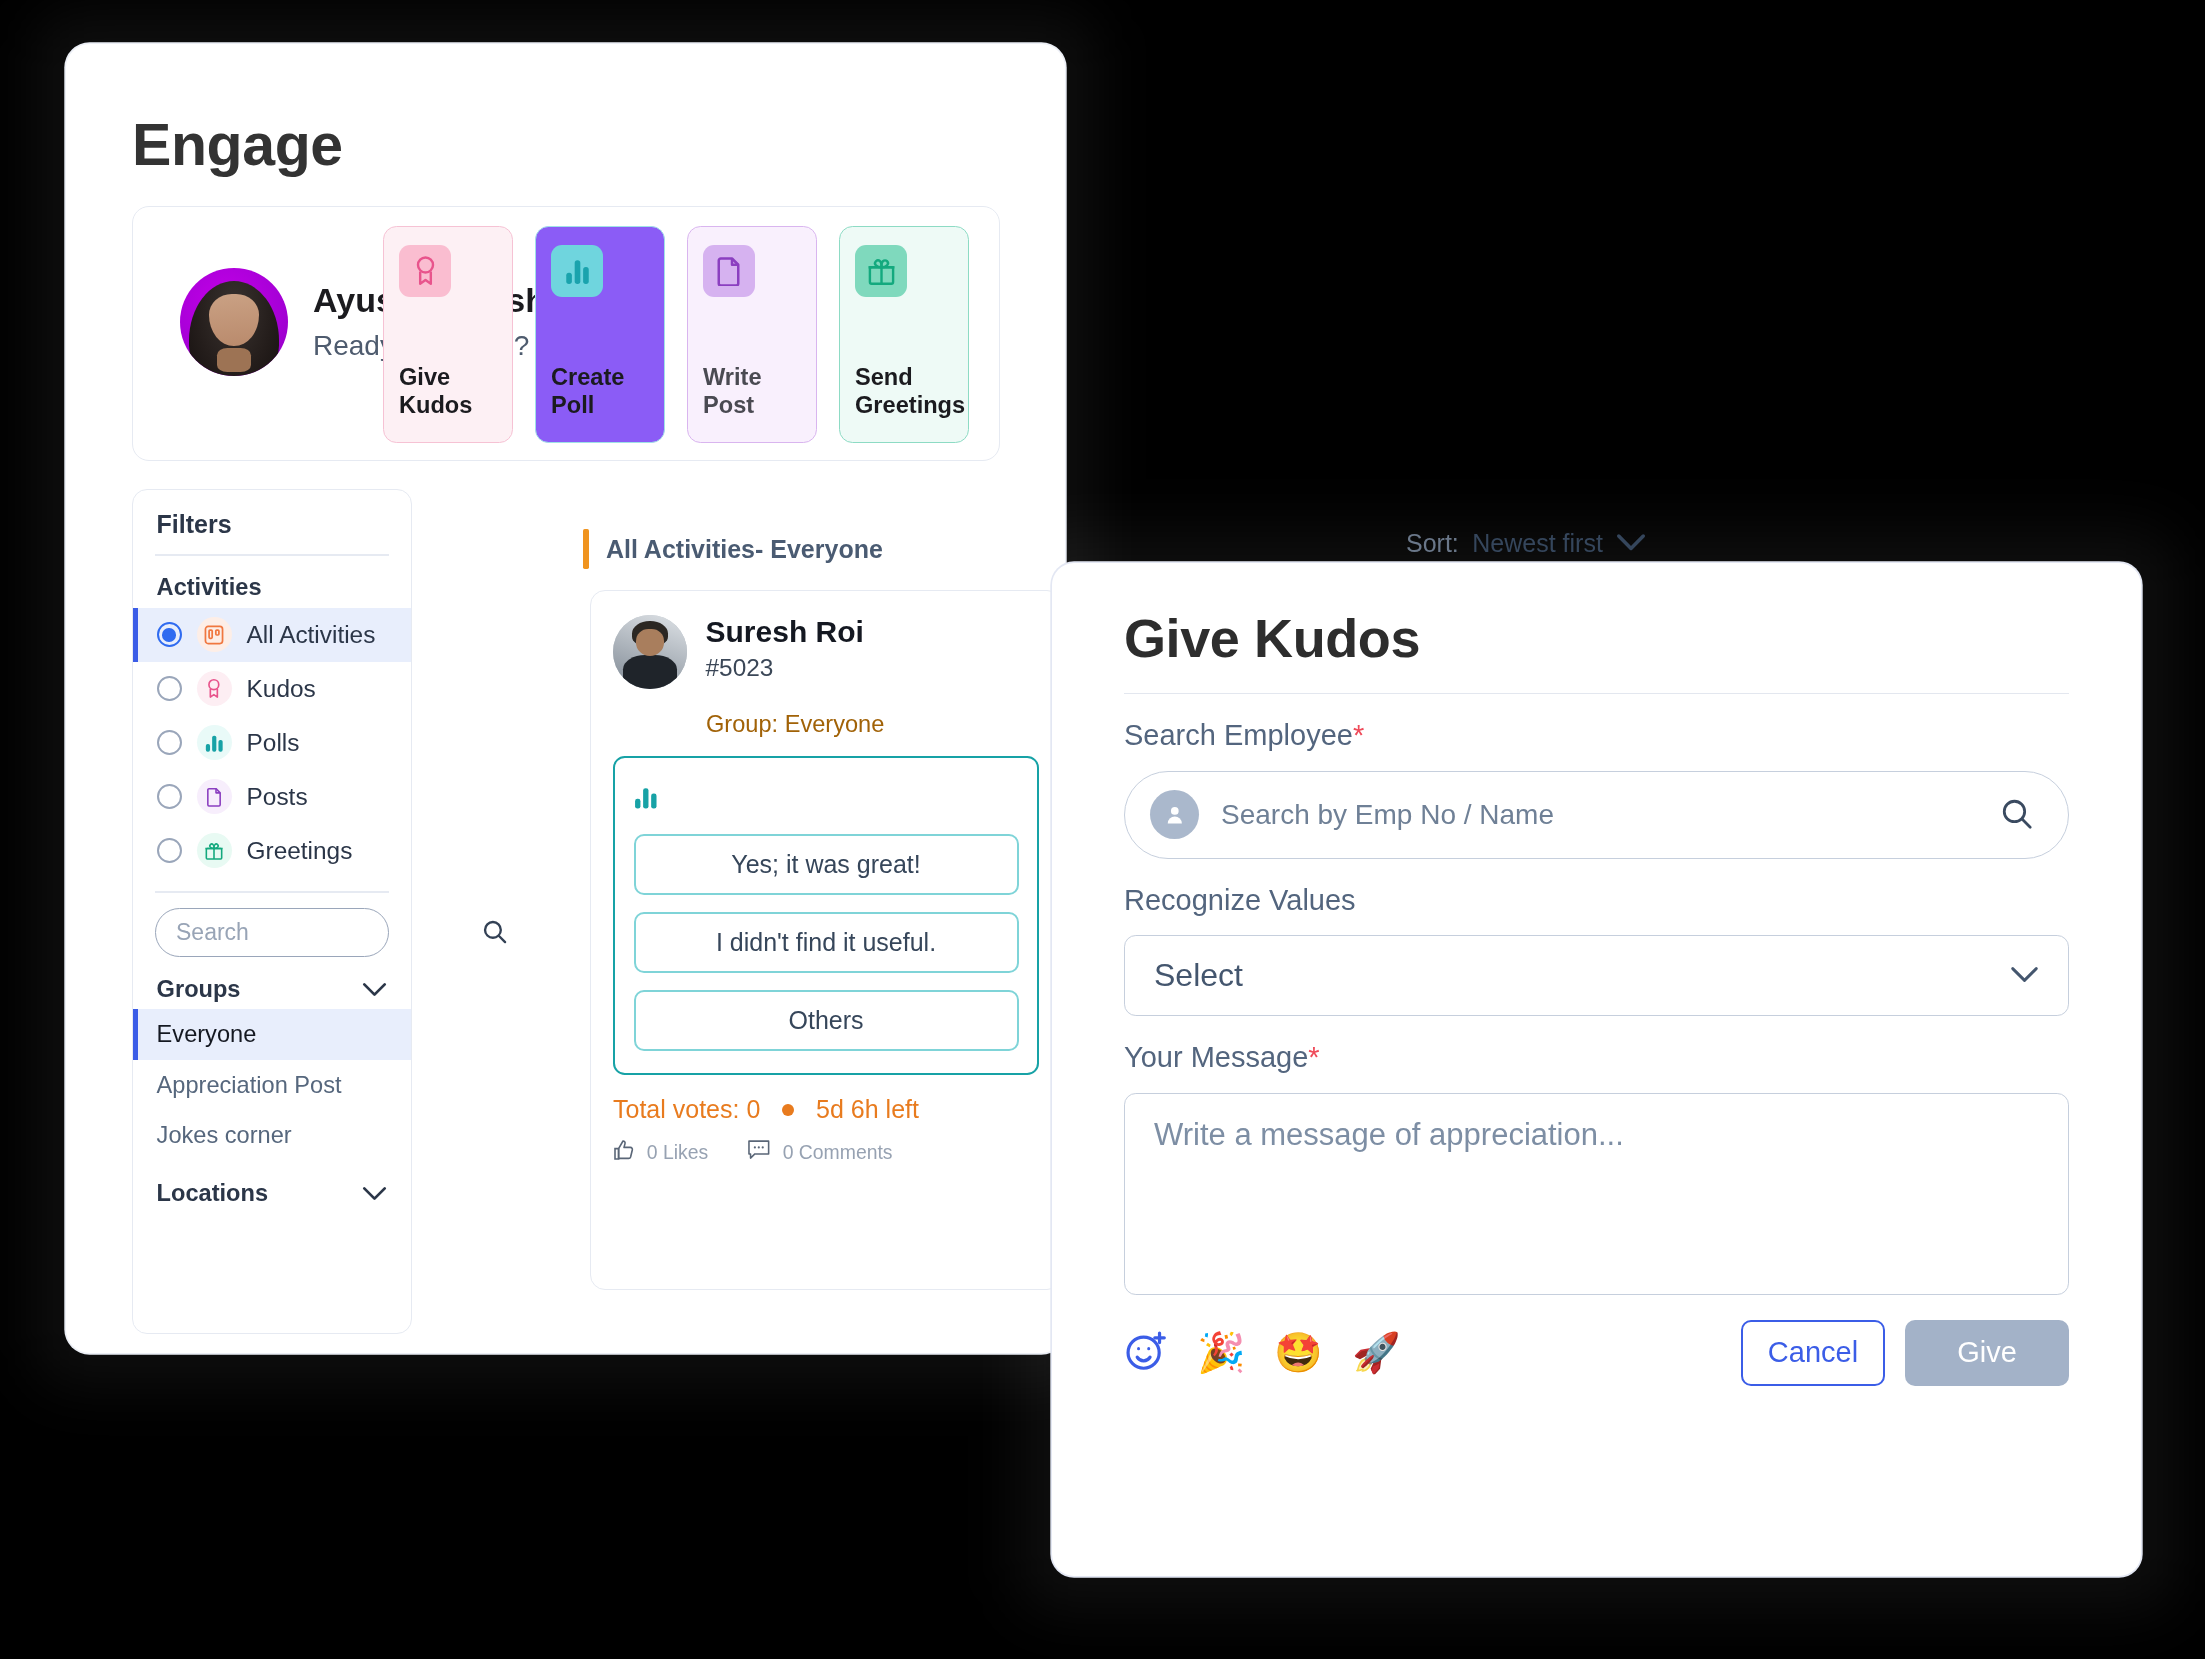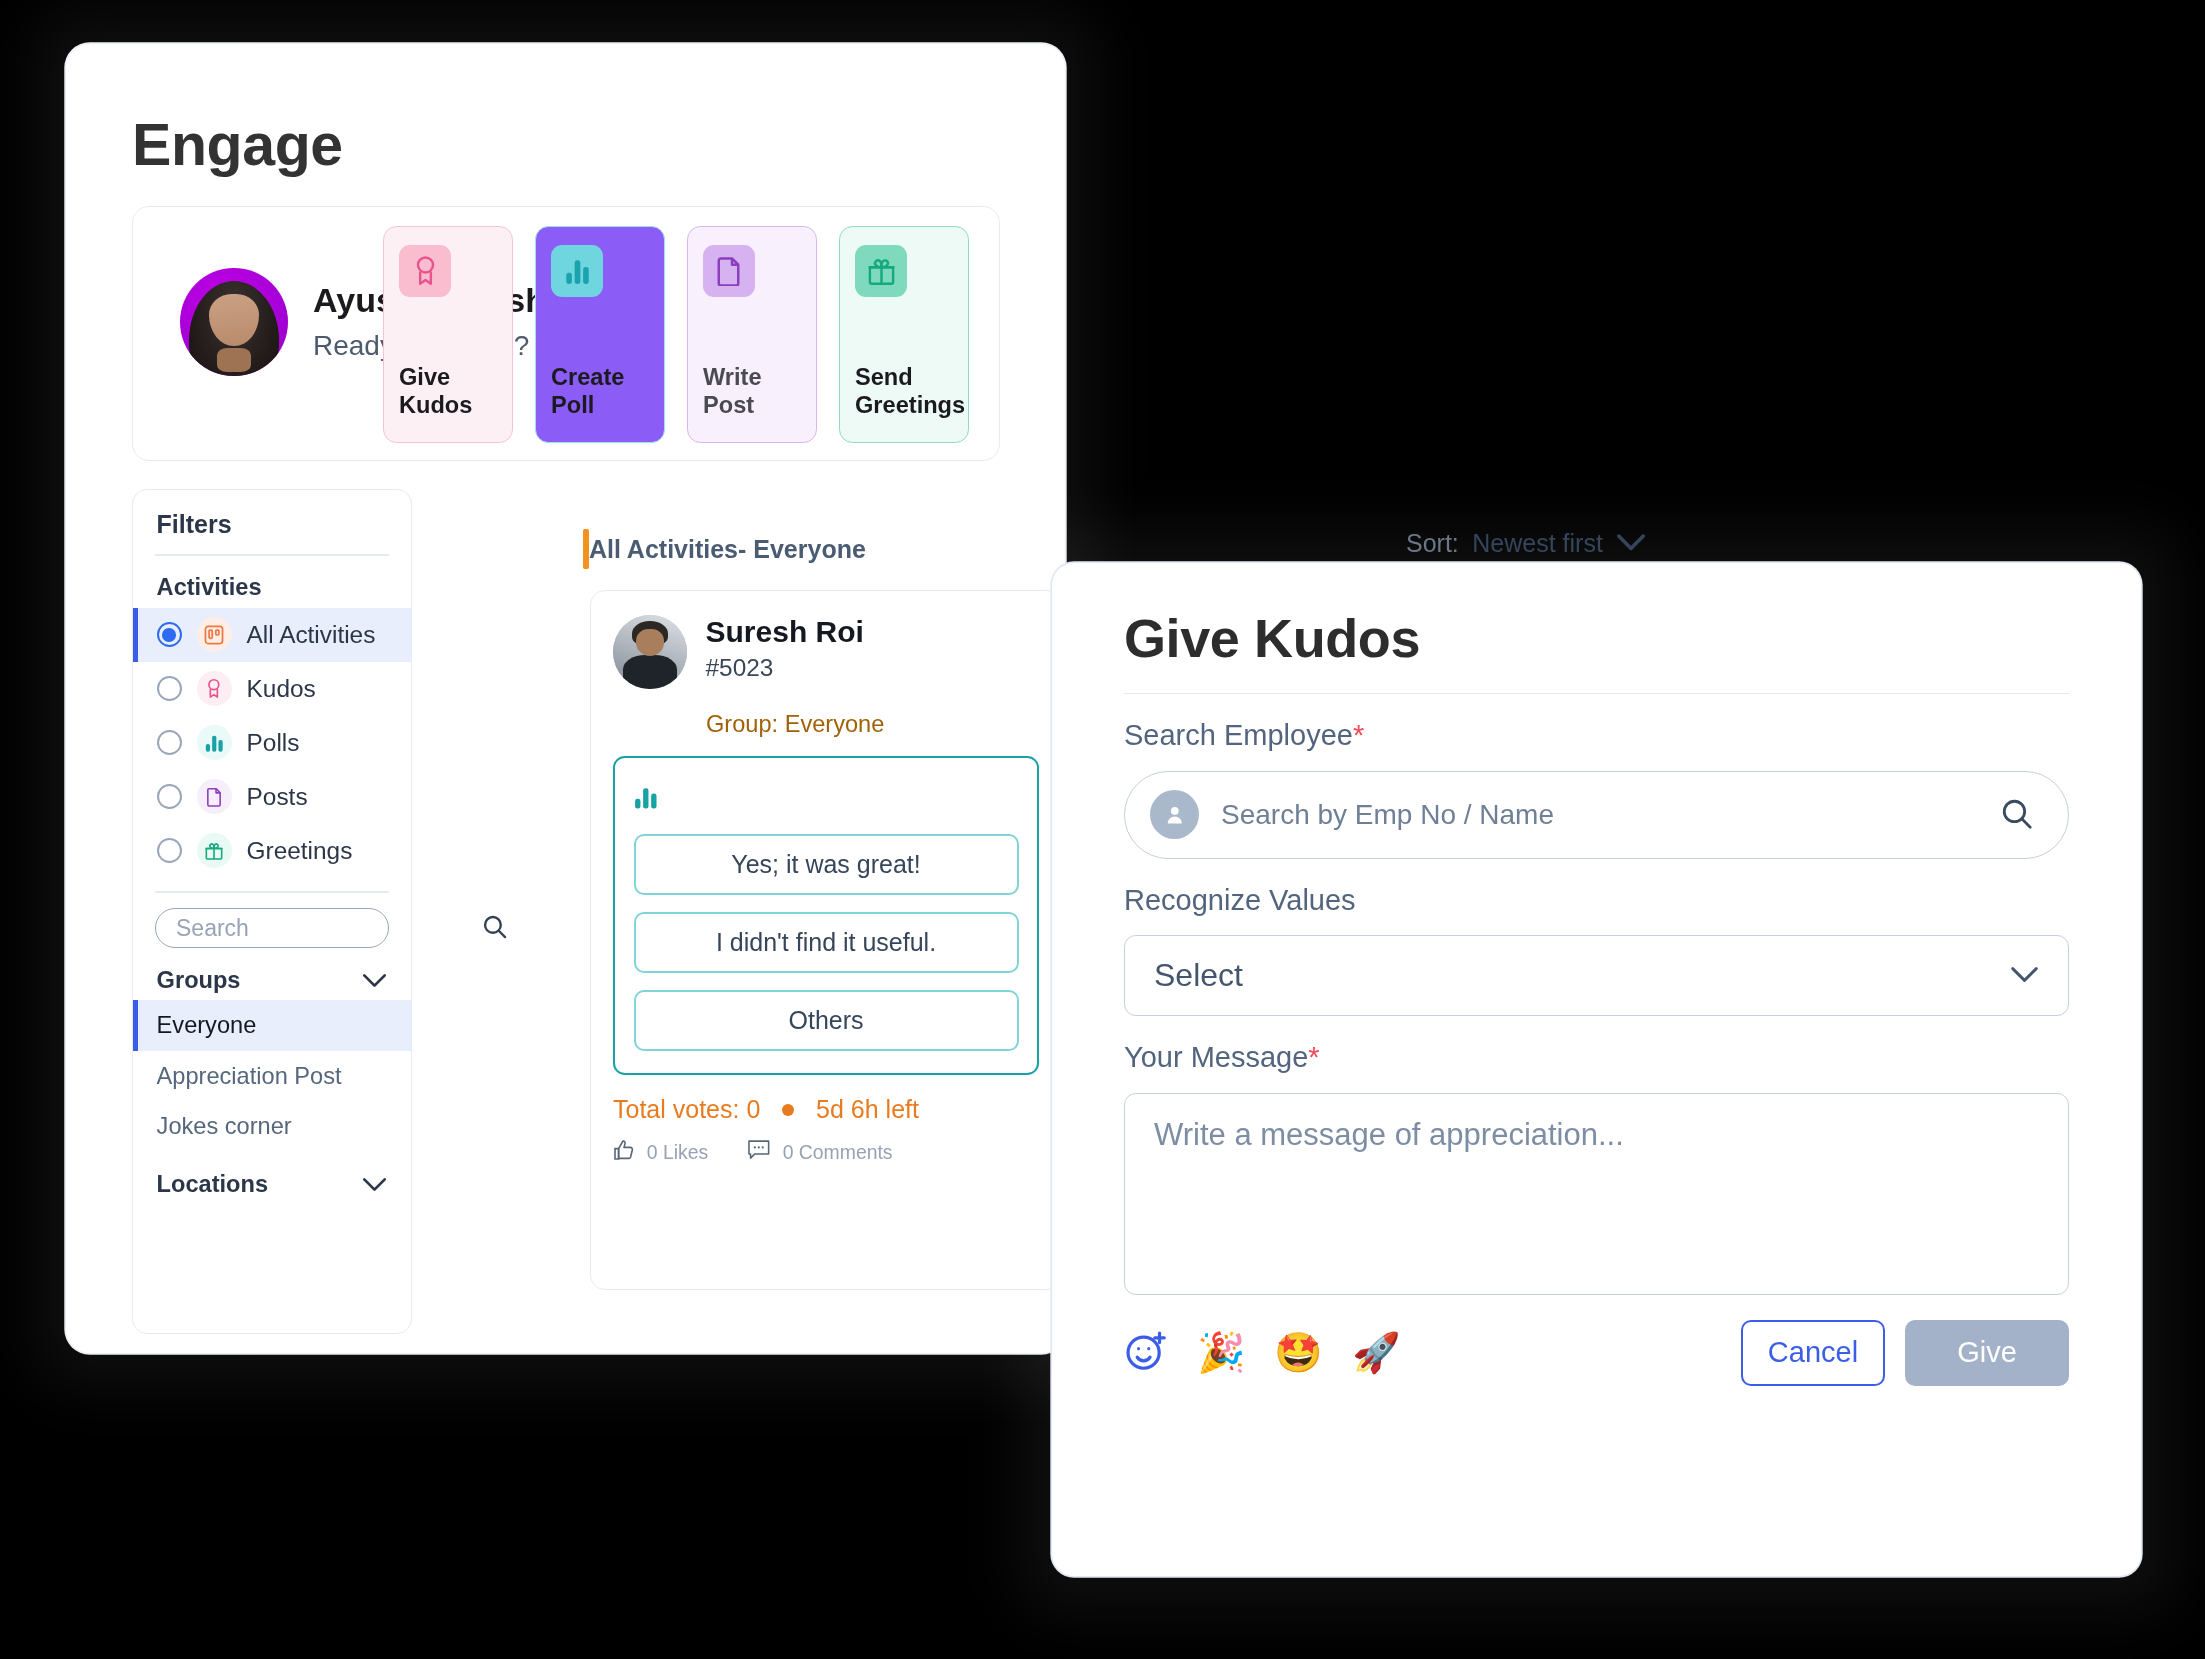--- a/index.html
+++ b/index.html
@@ -142,21 +142,21 @@
   }
   .f-icon.all   { background:#fdeee7; }
   .f-icon.kudos { background:#fdeef3; }
   .f-icon.polls { background:#e9faf8; }
   .f-icon.posts { background:#f7eefc; }
   .f-icon.greet { background:#e8faf3; }
   .filter-label { font-size:24.4px; color:#2b3648; }
 
   #sidebar-search {
     margin: 15px 22px 0 22px;
-    height: 40px; border:1.7px solid #9aa6ba; border-radius: 25px;
+    height: 49px; border:1.7px solid #9aa6ba; border-radius: 25px;
     display:flex; align-items:center; padding: 0 17px 0 20px; gap:9px;
   }
   #sidebar-search input {
     flex:1; border:none; outline:none; font-size:23px; color:#2b3648;
     font-family:"Liberation Sans", sans-serif; background:transparent;
   }
   #sidebar-search input::placeholder { color:#98a4b6; }
 
   .collapse-head {
     display:flex; align-items:center; justify-content:space-between;
@@ -167,21 +167,21 @@
     font-size:23.6px; color:#56677d; padding: 11.8px 23.6px; cursor:pointer; position:relative;
   }
   .group-row.active { background:#e8eefc; color:#141821; }
   .group-row.active::before {
     content:""; position:absolute; left:0; top:0; bottom:0; width:5px; background:#3b5de7;
   }
 
   
   #feed-head {
     position:absolute; left: 583px; top: 529px;
-    display:flex; align-items:center; 
+    display:flex; align-items:center; gap:17px;
   }
   #feed-head .accent { width:5.9px; height:40px; background:#f0941f; border-radius:1.7px; }
   #feed-head .fh-text { font-size:25px; font-weight:600; color:#4a5b72; }
 
   #sort-control {
     position:absolute; left: 1406px; top: 529px;
     display:flex; align-items:center; gap:13.5px; cursor:pointer; z-index: 6;
   }
   #sort-control .sort-lbl { font-size:25px; color:#6a7789; }
   #sort-control .sort-val { font-size:25px; color:#35465c; }

